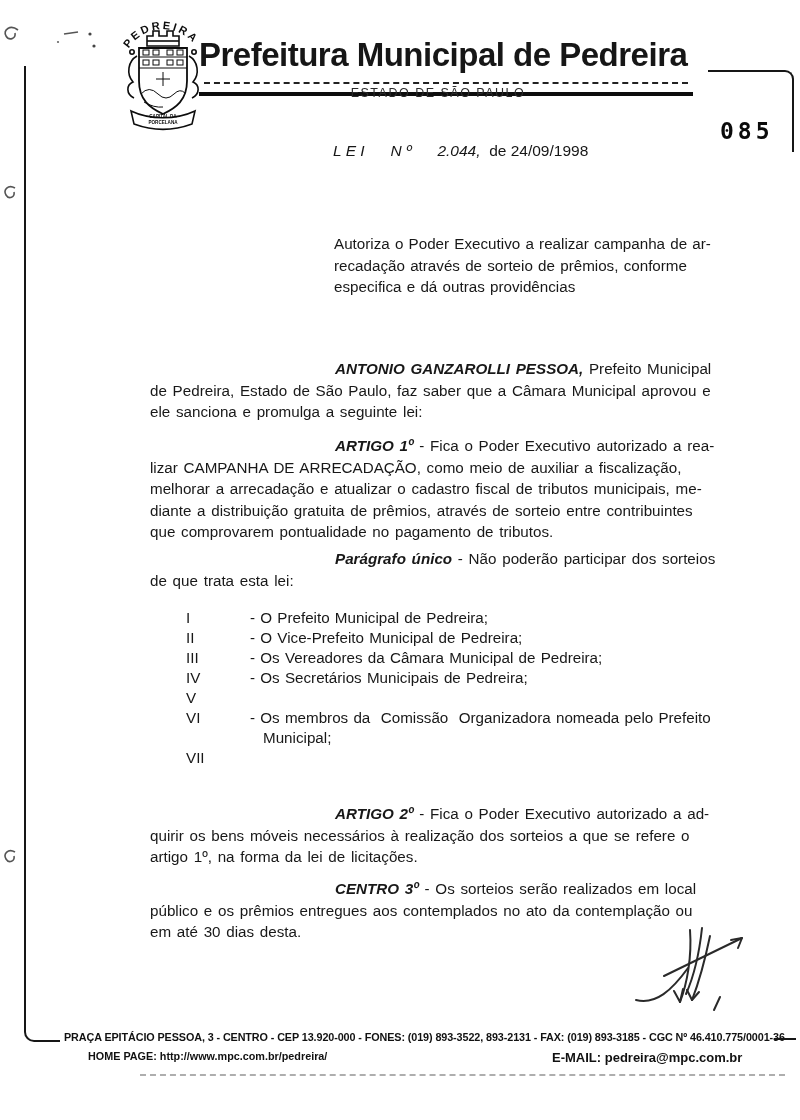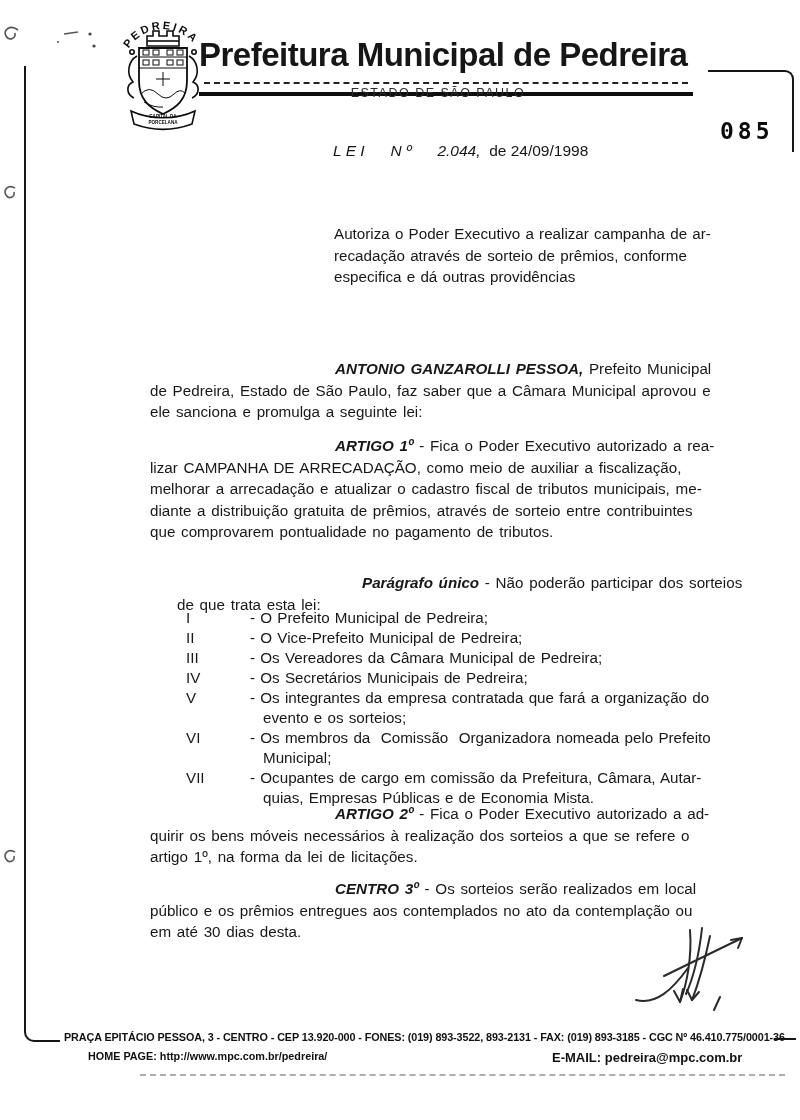--- a/index.html
+++ b/index.html
@@ -46,21 +46,21 @@
   .law-heading .b{font-weight:normal;font-style:italic;}
   
   .para{
     position:absolute;left:150px;width:588px;
     font-size:15.2px;line-height:21.5px;white-space:pre-wrap;
     word-spacing:1.5px;color:#181818;
   }
   .indent{text-indent:185px;}
   .lead{font-weight:bold;font-style:italic;}
   .ementa{
-    position:absolute;left:334px;top:223px;width:416px;
+    position:absolute;left:334px;top:233px;width:416px;
     font-size:15.2px;line-height:21.5px;white-space:pre-wrap;
     word-spacing:1px;color:#181818;
   }
   
   .xlist{position:absolute;left:150px;top:608px;width:600px;
     font-size:15.2px;line-height:20px;color:#181818;}
   .xrow{display:flex;align-items:flex-start;}
   .xnum{width:64px;padding-left:36px;flex:0 0 auto;box-sizing:content-box;}
   .xtxt{flex:1;white-space:pre-wrap;text-indent:-13px;padding-left:13px;word-spacing:1px;}
   
@@ -168,21 +168,21 @@
   <div class="para indent" style="top:358px;"><span class="lead">ANTONIO GANZAROLLI PESSOA,</span><span> Prefeito Municipal
 de Pedreira, Estado de São Paulo, faz saber que a Câmara Municipal aprovou e
 ele sanciona e promulga a seguinte lei:</span></div>
 
   <div class="para indent" style="top:435px;"><span class="lead">ARTIGO 1º</span><span> - Fica o Poder Executivo autorizado a rea-
 lizar CAMPANHA DE ARRECADAÇÃO, como meio de auxiliar a fiscalização,
 melhorar a arrecadação e atualizar o cadastro fiscal de tributos municipais, me-
 diante a distribuição gratuita de prêmios, através de sorteio entre contribuintes
 que comprovarem pontualidade no pagamento de tributos.</span></div>
 
-  <div class="para indent" style="top:572px;margin-left:27px;"><span class="lead">Parágrafo único</span><span> - Não poderão participar dos sorteios
+  <div class="para indent" style="top:548px;"><span class="lead">Parágrafo único</span><span> - Não poderão participar dos sorteios
 de que trata esta lei:</span></div>
 
   <div class="xlist">
     <div class="xrow">
       <div class="xnum">I</div>
       <div class="xtxt">- O Prefeito Municipal de Pedreira;</div>
     </div>
     <div class="xrow">
       <div class="xnum">II</div>
       <div class="xtxt">- O Vice-Prefeito Municipal de Pedreira;</div>
@@ -190,32 +190,28 @@
     <div class="xrow">
       <div class="xnum">III</div>
       <div class="xtxt">- Os Vereadores da Câmara Municipal de Pedreira;</div>
     </div>
     <div class="xrow">
       <div class="xnum">IV</div>
       <div class="xtxt">- Os Secretários Municipais de Pedreira;</div>
     </div>
     <div class="xrow">
       <div class="xnum">V</div>
-      <div class="xtxt">- Os integrantes da empresa contratada que fará a organização do
-evento e os sorteios;</div>
     </div>
     <div class="xrow">
       <div class="xnum">VI</div>
       <div class="xtxt">- Os membros da  Comissão  Organizadora nomeada pelo Prefeito
 Municipal;</div>
     </div>
     <div class="xrow">
       <div class="xnum">VII</div>
-      <div class="xtxt">- Ocupantes de cargo em comissão da Prefeitura, Câmara, Autar-
-quias, Empresas Públicas e de Economia Mista.</div>
     </div>
   </div>
 
   <div class="para indent" style="top:803px;"><span class="lead">ARTIGO 2º</span><span> - Fica o Poder Executivo autorizado a ad-
 quirir os bens móveis necessários à realização dos sorteios a que se refere o
 artigo 1º, na forma da lei de licitações.</span></div>
 
   <div class="para indent" style="top:878px;"><span class="lead">CENTRO 3º</span><span> - Os sorteios serão realizados em local
 público e os prêmios entregues aos contemplados no ato da contemplação ou
 em até 30 dias desta.</span></div>

